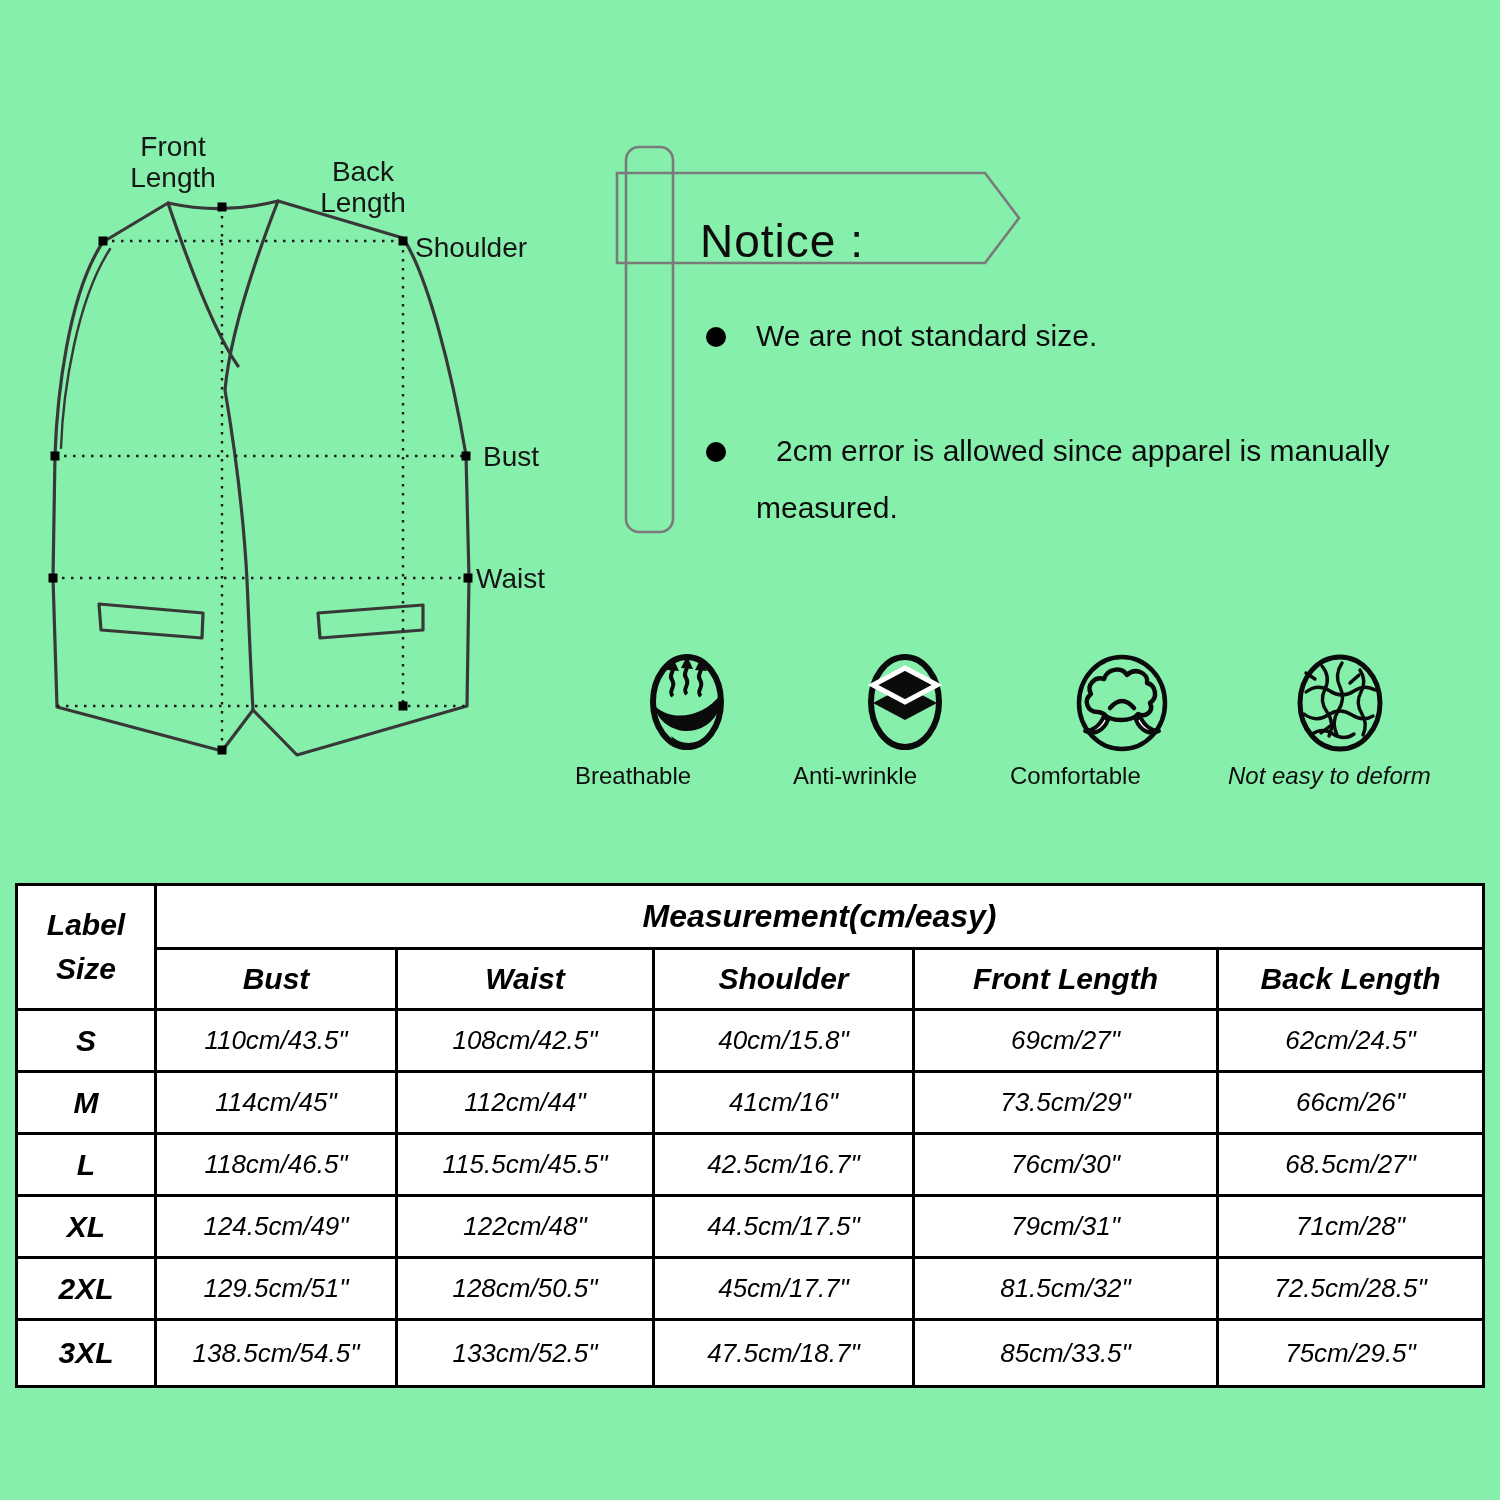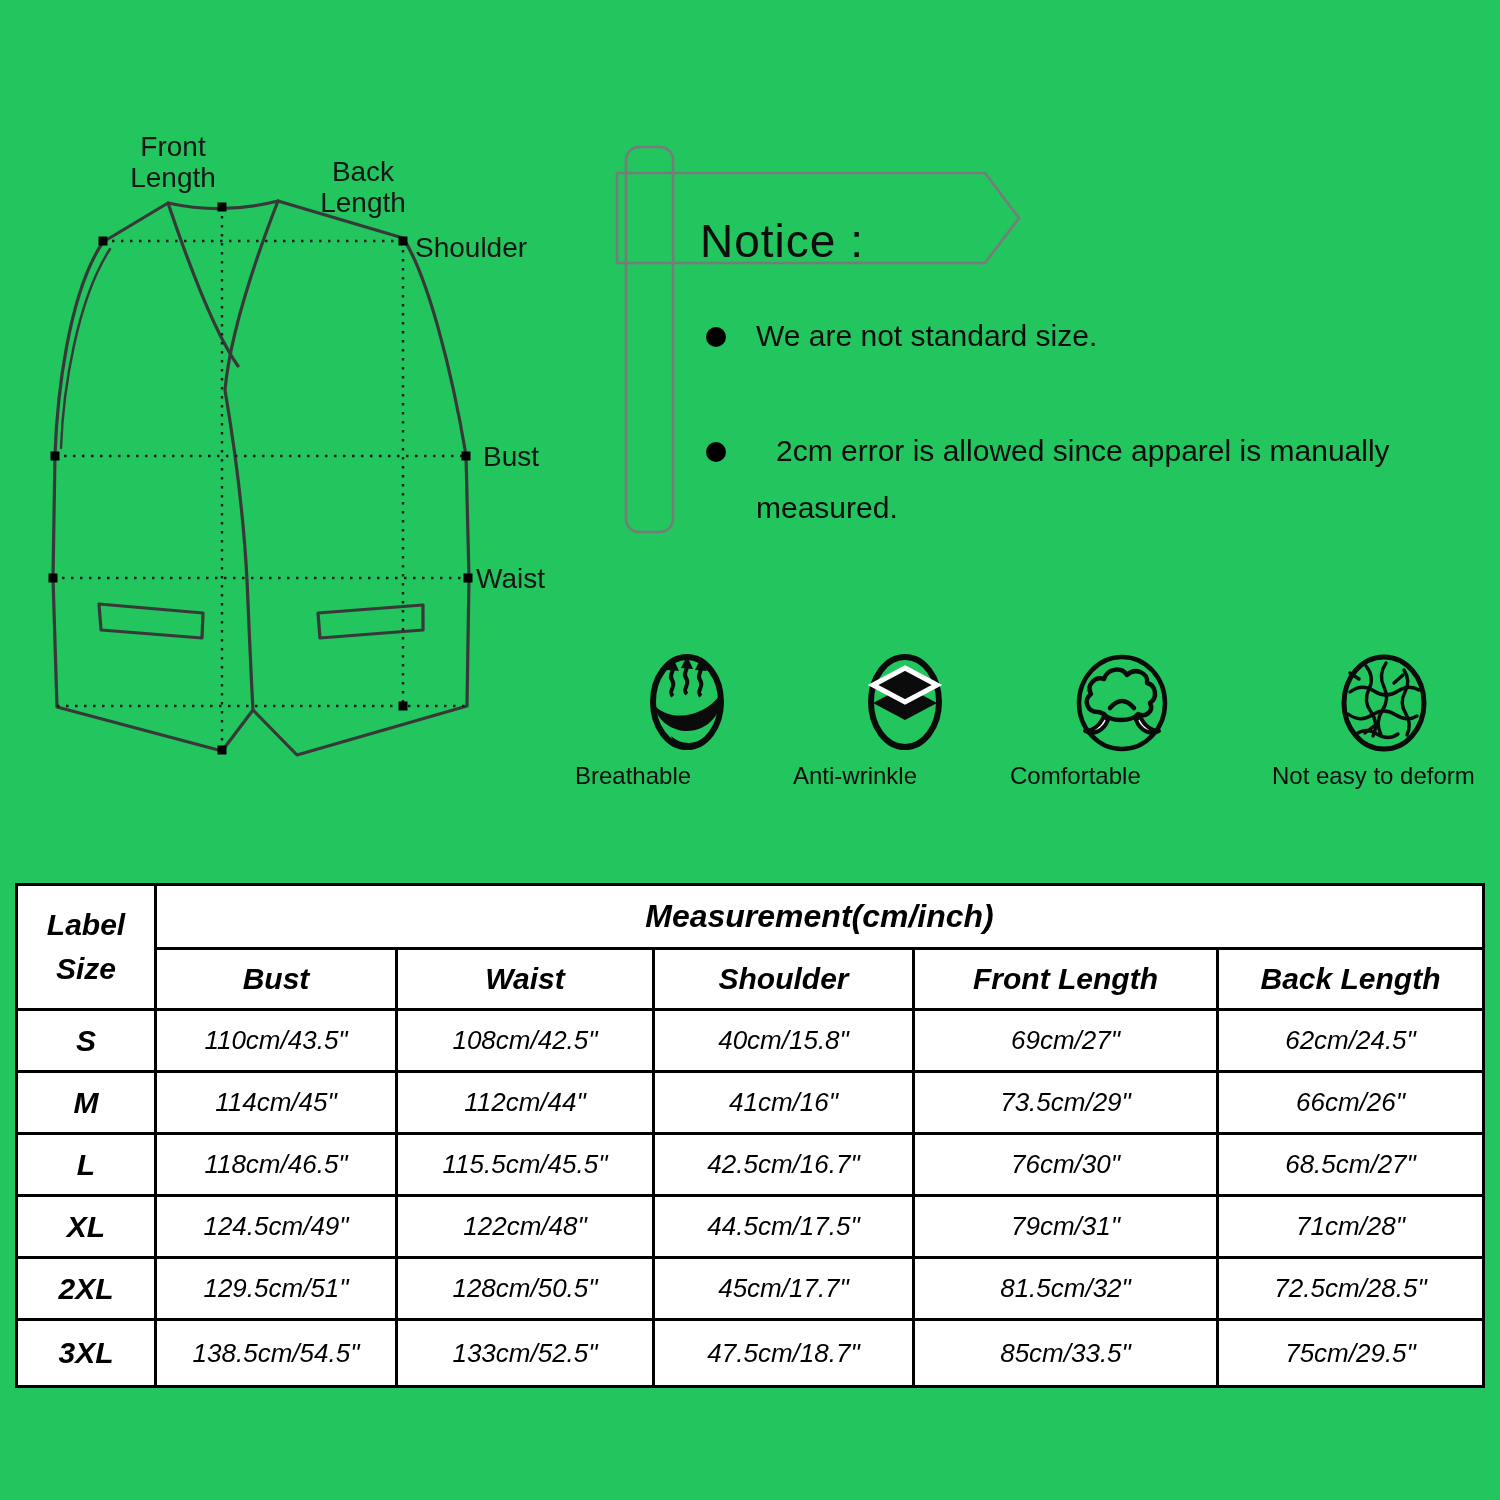--- a/index.html
+++ b/index.html
@@ -1,16 +1,16 @@
 <!DOCTYPE html>
 <html><head>
 <meta charset="utf-8">
 <style>
   html,body{margin:0;padding:0;background:#fff;}
-  .page{position:relative;width:1500px;height:1500px;background:#22c55e;overflow:hidden;
+  .page{position:relative;width:1500px;height:1500px;background:#86efac;overflow:hidden;
         font-family:"Liberation Sans","DejaVu Sans",sans-serif;color:#000;}
   .abs{position:absolute;}
   svg{display:block;}
 
   
   .vest-label{position:absolute;font-size:28px;color:#161616;white-space:nowrap;}
   .two-line{text-align:center;line-height:31px;}
 
   
   .notice-title{position:absolute;left:700px;top:192px;font-size:46px;letter-spacing:1px;color:#0d0d0d;white-space:nowrap;margin-top:22px;}
@@ -135,21 +135,21 @@
       <ellipse cx="60" cy="51" rx="43" ry="46" fill="none" stroke="#0b0b0b" stroke-width="4.5"></ellipse>
       <path d="M 36,60 C 25,60 21,48 29,42 C 24,33 33,24 42,27 C 45,17 59,14 65,23 C 73,15 87,21 85,31
                C 94,33 96,46 88,51 C 92,59 84,66 76,62 C 70,70 48,70 42,62 C 40,61 38,60 36,60 Z" fill="none" stroke="#0b0b0b" stroke-width="4.5" stroke-linejoin="round"></path>
       <path d="M 48,56 Q 60,42 72,56" fill="none" stroke="#0b0b0b" stroke-width="4.5" stroke-linecap="round"></path>
       <path d="M 42,64 C 38,74 30,79 23,79 C 32,84 42,78 46,68 Z" fill="#fff" stroke="#0b0b0b" stroke-width="4" stroke-linejoin="round"></path>
       <path d="M 78,64 C 82,74 90,79 97,79 C 88,84 78,78 74,68 Z" fill="#fff" stroke="#0b0b0b" stroke-width="4" stroke-linejoin="round"></path>
     </svg>
     <div class="feature-label">Comfortable</div>
   </div>
 
-  <div class="feature" style="left:1272px;">
+  <div class="feature" style="left:1228px;font-style:italic;">
     <svg width="120" height="104" viewBox="0 0 120 104">
       <ellipse cx="60" cy="51" rx="40" ry="46" fill="none" stroke="#0b0b0b" stroke-width="5"></ellipse>
       <g fill="none" stroke="#0b0b0b" stroke-width="3.4" stroke-linecap="round">
         <path d="M 42,14 q 9,11 3,23 q -6,12 2,23 q 8,11 2,24"></path>
         <path d="M 62,11 q -8,12 -2,24 q 6,12 -2,24 q -7,11 -1,24"></path>
         <path d="M 80,18 q 7,11 1,22 q -6,11 1,22 q 6,10 1,21"></path>
         <path d="M 26,40 q 12,-9 24,-1 q 12,8 24,0 q 11,-7 21,-1"></path>
         <path d="M 24,62 q 12,9 24,1 q 12,-8 24,0 q 11,7 21,1"></path>
         <path d="M 32,82 q 11,-7 21,0 q 11,7 21,0"></path>
         <path d="M 35,27 l -9,-6"></path>
@@ -168,21 +168,21 @@
       <col style="width:260px">
         <col style="width:304px">
         <col style="width:266px">
     </colgroup>
     <tbody>
       <tr style="height:64px">
         <td rowspan="2" class="corner">
           <div>Label</div>
           <div>Size</div>
         </td>
-        <td colspan="5" class="group-h">Measurement(cm/inch)</td>
+        <td colspan="5" class="group-h">Measurement(cm/easy)</td>
       </tr>
       <tr style="height:61px">
         <td class="col-h">Bust</td>
         <td class="col-h">Waist</td>
         <td class="col-h">Shoulder</td>
         <td class="col-h">Front Length</td>
         <td class="col-h">Back Length</td>
       </tr>
       <tr style="height:62px">
         <td class="size-cell">S</td>

